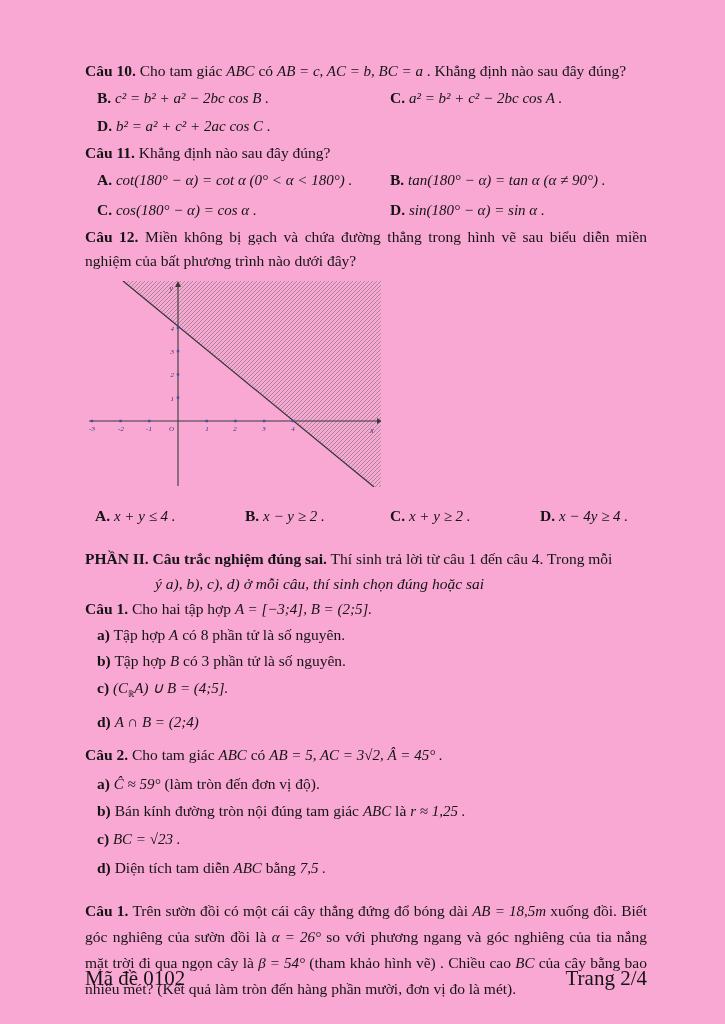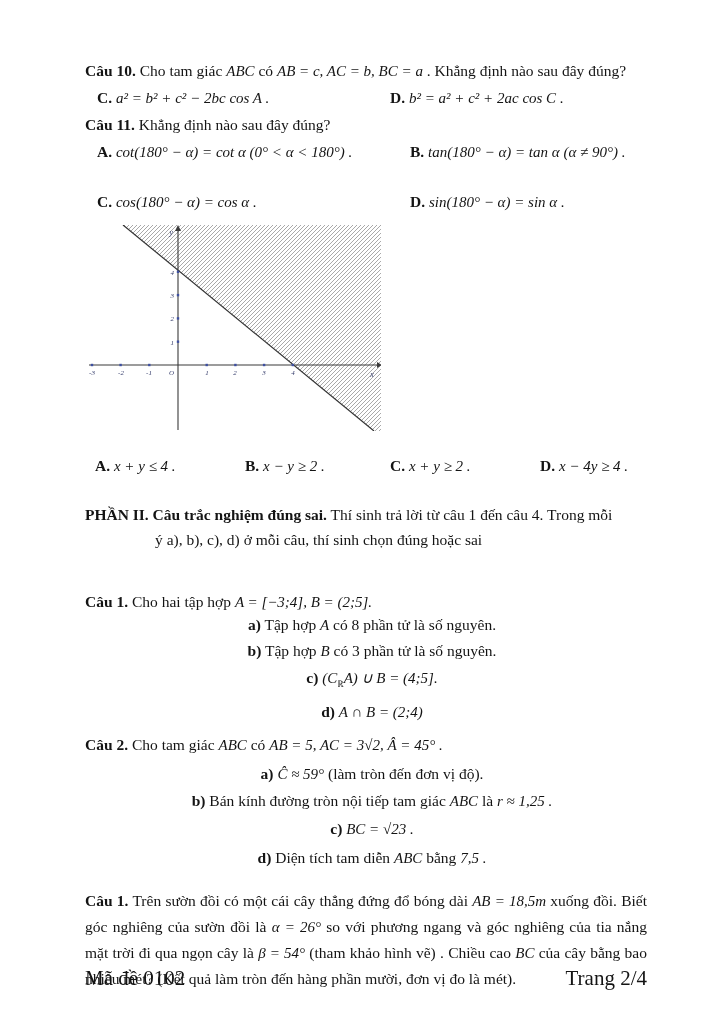--- a/index.html
+++ b/index.html
@@ -1,79 +1,81 @@
 <!DOCTYPE html>
 <html><head>
 <meta charset="utf-8">
 <style>
   * { margin:0; padding:0; box-sizing:border-box; }
   html,body { background:#e8e8e8; }
   .page {
     position:relative;
     width:725px; height:1024px;
     margin:0 auto;
-    background:#ffffff;
+    background:#f9a8d4;
     font-family:"Liberation Serif", serif;
     font-size:15.5px;
     color:#141414;
     padding:58px 78px 0 85px;
   }
   .para { text-align:justify; line-height:25px; }
   .qlabel { font-weight:bold; }
   .math { font-style:italic; font-size:15px; }
   .math sub { font-size:9px; font-style:normal; }
   .okey { font-weight:bold; }
   .opts2 {
     display:grid;
     grid-template-columns:293px 1fr;
     padding-left:12px;
     line-height:28px;
   }
-  .opts4 { display:flex; padding-left:10px; line-height:39px;margin-top:11px; }
+  .opts4 { display:flex; padding-left:10px; line-height:28px;margin-top:11px; }
   .opts4 .opt:nth-child(1){ width:150px; }
   .opts4 .opt:nth-child(2){ width:145px; }
   .opts4 .opt:nth-child(3){ width:150px; }
   .figure-wrap { margin:8px 0 4px 4px; }
-  .item { padding-left:12px; line-height:25px;text-align:center; }
+  .item { padding-left:12px; line-height:25px; }
   .item-tall { line-height:28px; }
   .section-head { line-height:25px; text-align:justify; }
-  .head-indent { padding-left:70px; line-height:25px; }
+  .head-indent { padding-left:70px; line-height:25px;font-style:italic; }
   .footer {
     position:absolute; left:85px; right:78px; top:966px;
     display:flex; justify-content:space-between;
     font-size:21px;
   }
   .sp-sm { height:4px; } .sp-lg { height:16px; }
   svg text.tick  { font-family:"Liberation Serif", serif; font-style:italic; font-size:7px; fill:#343c6b; }
   svg text.axlbl { font-family:"Liberation Serif", serif; font-style:italic; font-size:8px; fill:#343c6b; }
 </style>
 </head>
 <body>
 
 <div class="page">
 
   <section>
     <p class="para"><span class="qlabel">Câu 10.</span> <span>Cho tam giác </span><span class="math">ABC</span><span> có </span><span class="math">AB = c, AC = b, BC = a</span><span> . Khẳng định nào sau đây đúng?</span></p>
     <div class="opts2">
+      <div class="opt"><span class="okey">B.</span> <span class="math">c² = b² + a² − 2bc cos B .</span></div>
       <div class="opt"><span class="okey">C.</span> <span class="math">a² = b² + c² − 2bc cos A .</span></div>
       <div class="opt"><span class="okey">D.</span> <span class="math">b² = a² + c² + 2ac cos C .</span></div>
     </div>
   </section>
 
   <section>
     <p class="para"><span class="qlabel">Câu 11.</span> <span>Khẳng định nào sau đây đúng?</span></p>
-    <div class="opts2" style="line-height:30px;gap:20px;">
+    <div class="opts2" style="line-height:30px;">
       <div class="opt"><span class="okey">A.</span> <span class="math">cot(180° − α) = cot α (0° &lt; α &lt; 180°) .</span></div>
       <div class="opt"><span class="okey">B.</span> <span class="math">tan(180° − α) = tan α (α ≠ 90°) .</span></div>
       <div class="opt"><span class="okey">C.</span> <span class="math">cos(180° − α) = cos α .</span></div>
       <div class="opt"><span class="okey">D.</span> <span class="math">sin(180° − α) = sin α .</span></div>
     </div>
   </section>
 
   <section>
+    <p class="para" style="line-height:24px;"><span class="qlabel">Câu 12.</span> <span>Miền không bị gạch và chứa đường thẳng trong hình vẽ sau biểu diễn miền nghiệm của bất phương trình nào dưới đây?</span></p>
 
     <div class="figure-wrap">
       <svg width="292" height="206" viewBox="0 0 292 206">
         <defs>
           <pattern id="hatch" patternUnits="userSpaceOnUse" width="4" height="4">
             <path d="M-1,1 l2,-2 M0,4 l4,-4 M3,5 l2,-2" stroke="#6f6f6f" stroke-width="0.6"></path>
           </pattern>
         </defs>
 
         <polygon points="34,0 285,206 292,206 292,0" fill="url(#hatch)"></polygon>
@@ -123,31 +125,31 @@
       <div class="opt"><span class="okey">D.</span> <span class="math">x − 4y ≥ 4 .</span></div>
     </div>
   </section>
 
   <div class="sp-lg"></div>
 
   <section>
     <p class="section-head"><span class="qlabel">PHẦN II. Câu trắc nghiệm đúng sai.</span><span> Thí sinh trả lời từ câu 1 đến câu 4. Trong mỗi</span></p>
     <p class="head-indent">ý a), b), c), d) ở mỗi câu, thí sinh chọn đúng hoặc sai</p>
 
-    <p class="para" style="line-height:20px;margin-top:40px;"><span class="qlabel">Câu 1.</span> <span>Cho hai tập hợp </span><span class="math">A = [−3;4], B = (2;5].</span></p>
+    <p class="para" style="line-height:26px;"><span class="qlabel">Câu 1.</span> <span>Cho hai tập hợp </span><span class="math">A = [−3;4], B = (2;5].</span></p>
     <div class="item"><span class="okey">a)</span> <span>Tập hợp </span><span class="math">A</span><span> có 8 phần tử là số nguyên.</span></div>
     <div class="item"><span class="okey">b)</span> <span>Tập hợp </span><span class="math">B</span><span> có 3 phần tử là số nguyên.</span></div>
     <div class="item item-tall"><span class="okey">c)</span> <span class="math"><span>(C</span><sub>ℝ</sub><span>A) ∪ B = (4;5].</span></span></div>
     <div class="item item-tall"><span class="okey">d)</span> <span class="math">A ∩ B = (2;4)</span></div>
 
     <div class="sp-sm"></div>
 
     <p class="para" style="line-height:30px;"><span class="qlabel">Câu 2.</span> <span>Cho tam giác </span><span class="math">ABC</span><span> có </span><span class="math">AB = 5, AC = 3√2, Â = 45° .</span></p>
     <div class="item item-tall"><span class="okey">a)</span> <span class="math">Ĉ ≈ 59°</span><span> (làm tròn đến đơn vị độ).</span></div>
-    <div class="item"><span class="okey">b)</span> <span>Bán kính đường tròn nội tiếp tam giác </span><span class="math">ABC</span><span> là </span><span class="math">r ≈ 1,25 .</span></div>
+    <div class="item"><span class="okey">b)</span> <span>Bán kính đường tròn nội đúng tam giác </span><span class="math">ABC</span><span> là </span><span class="math">r ≈ 1,25 .</span></div>
     <div class="item" style="line-height:30px;"><span class="okey">c)</span> <span class="math">BC = √23 .</span></div>
     <div class="item item-tall"><span class="okey">d)</span> <span>Diện tích tam diễn </span><span class="math">ABC</span><span> bằng </span><span class="math">7,5 .</span></div>
   </section>
 
   <div class="sp-lg"></div>
 
   <section>
     <p class="para" style="line-height:26px;"><span class="qlabel">Câu 1.</span> <span>Trên sườn đồi có một cái cây thẳng đứng đổ bóng dài </span><span class="math">AB = 18,5m</span><span> xuống đồi. Biết góc nghiêng của sườn đồi là </span><span class="math">α = 26°</span><span> so với phương ngang và góc nghiêng của tia nắng mặt trời đi qua ngọn cây là </span><span class="math">β = 54°</span><span> (tham khảo hình vẽ) . Chiều cao </span><span class="math">BC</span><span> của cây bằng bao nhiêu mét? (Kết quả làm tròn đến hàng phần mười, đơn vị đo là mét).</span></p>
   </section>
 

